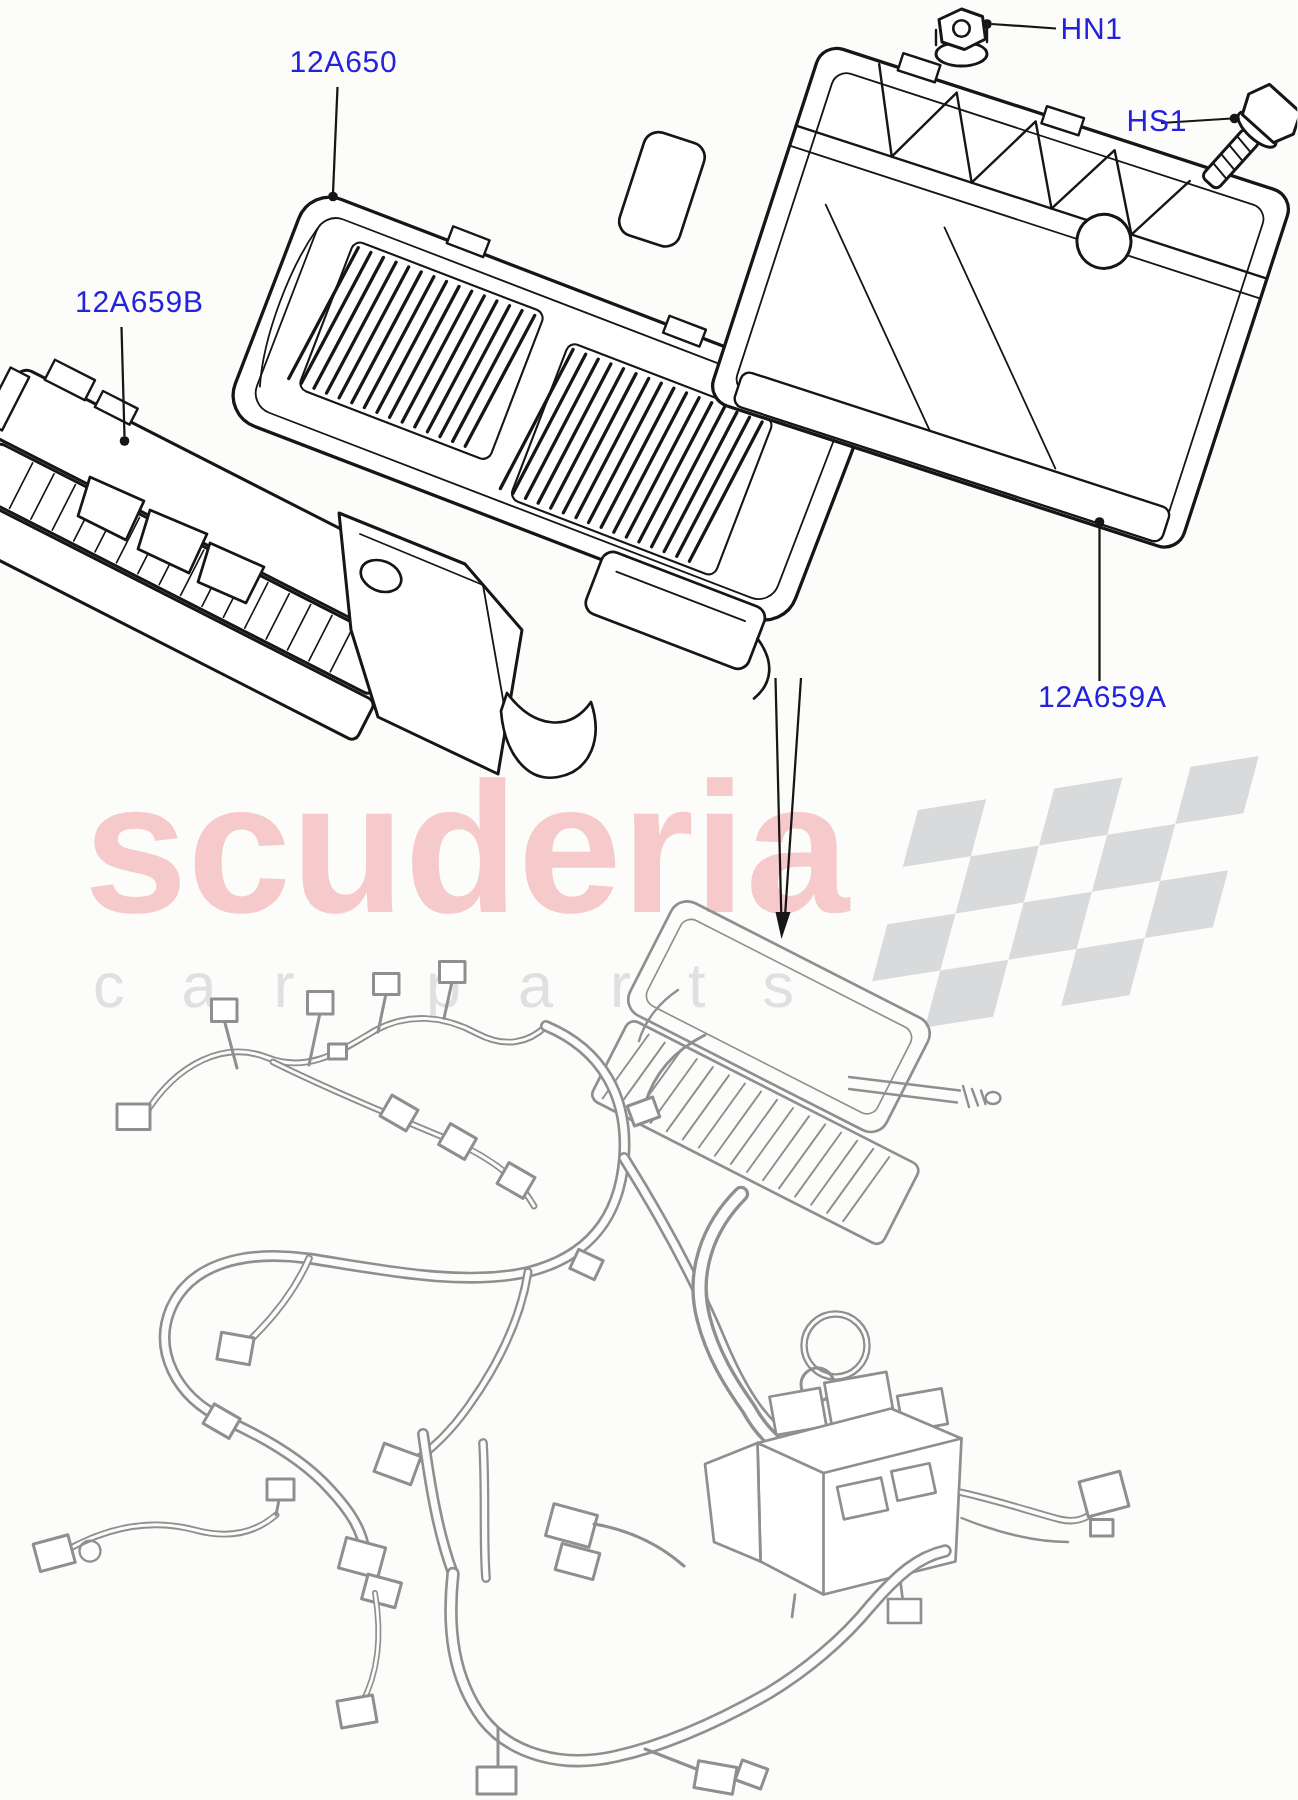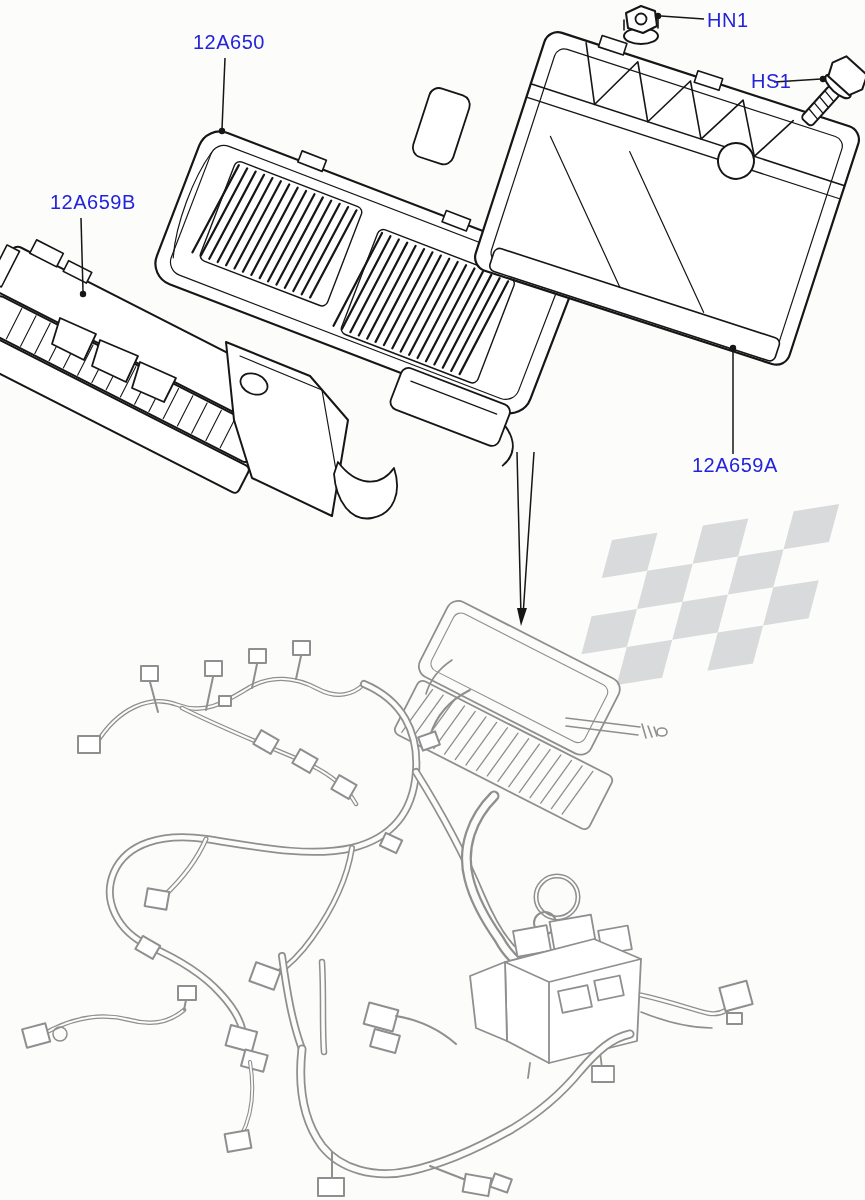--- a/index.html
+++ b/index.html
@@ -43,20 +43,22 @@
     user-select:none;
   }
   svg.drawing{position:absolute;left:0;top:0;z-index:2;}
   .flag{color:var(--flag,#d9dadb);}
 </style>
 </head>
 <body>
 
 <div class="page">
 
+  <div class="wm-brand">scuderia</div>
+  <div class="wm-tagline">car parts</div>
 
   <svg class="drawing" width="865" height="1200" viewBox="0 0 865 1200">
 
     <g class="flag" transform="translate(612,540) rotate(-9) skewX(-24)" fill="currentColor" stroke="none">
       <rect x="0" y="0" width="46" height="36"></rect>
       <rect x="92" y="0" width="46" height="36"></rect>
       <rect x="184" y="0" width="46" height="36"></rect>
       <rect x="46" y="36" width="46" height="36"></rect>
       <rect x="138" y="36" width="46" height="36"></rect>
       <rect x="0" y="72" width="46" height="36"></rect>

